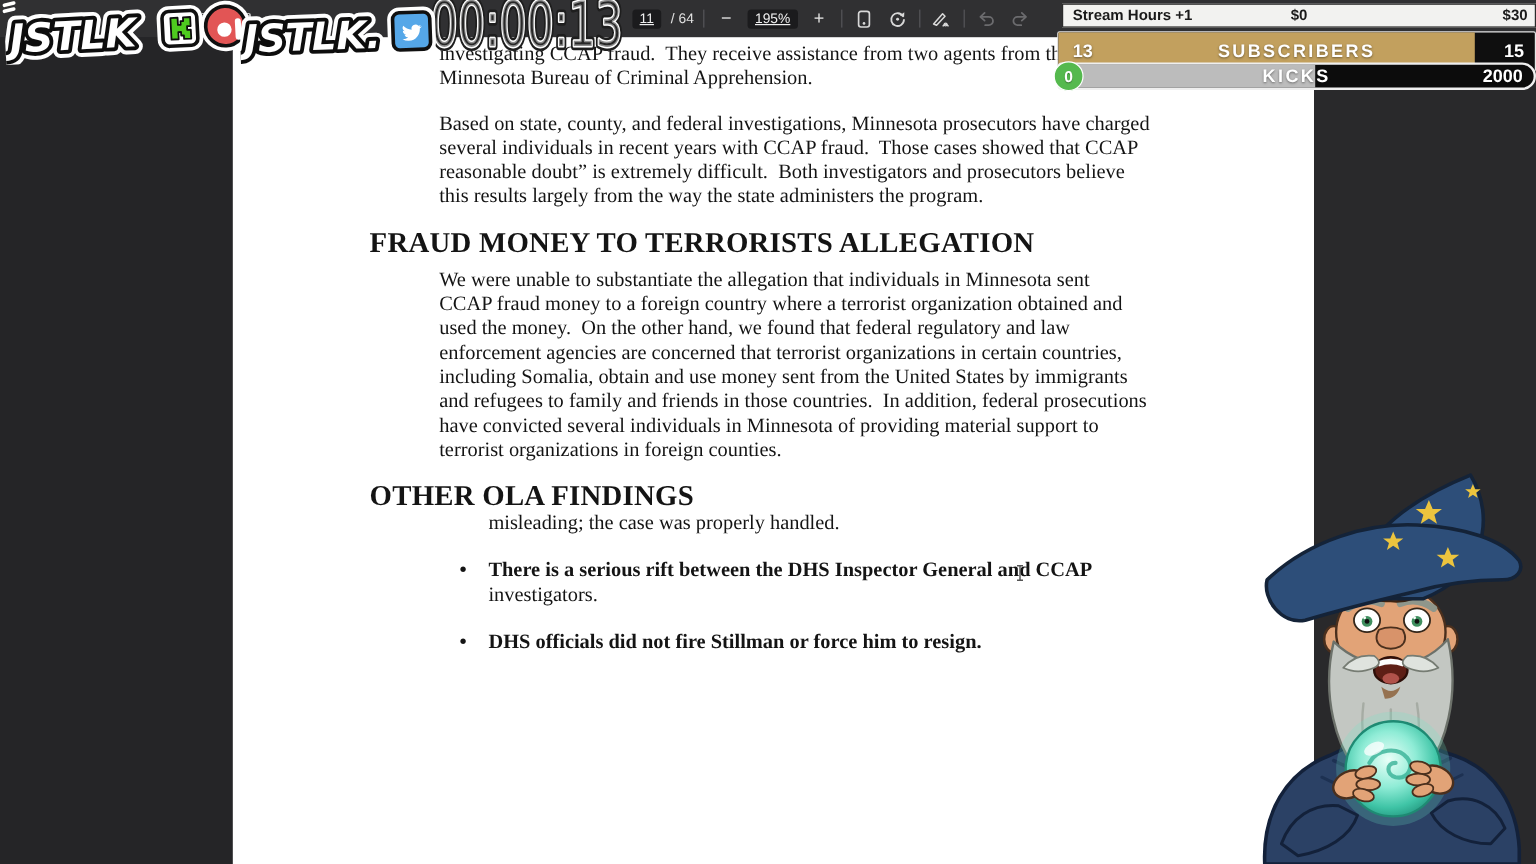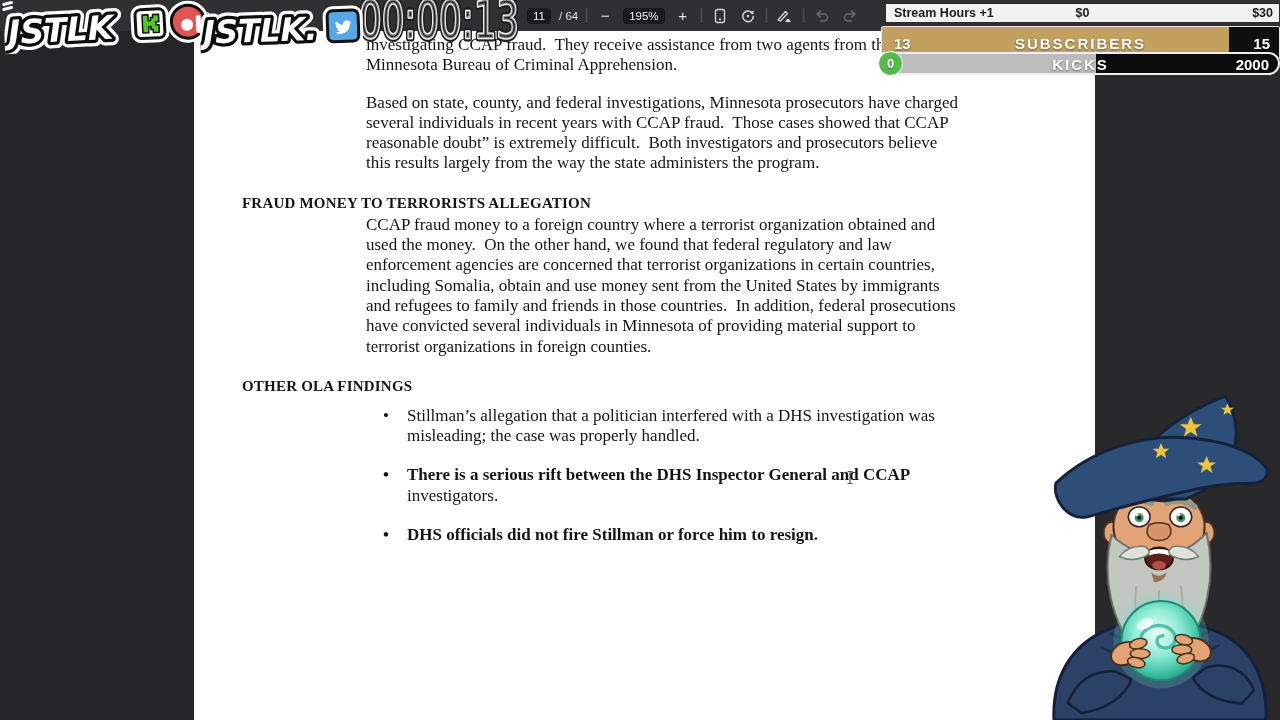--- a/index.html
+++ b/index.html
@@ -8,39 +8,39 @@
   .stage { position:absolute; left:0; top:0; width:1280px; height:720px; }
 
   
   .browser-bar { position:absolute; left:0; top:0; width:1280px; height:31px;
                  background:#303032; z-index:2; }
   .tab-title { position:absolute; left:158px; top:8px; font-size:9.5px; font-weight:600;
                color:#cfcfcf; white-space:nowrap; z-index:1; }
   .pdf-toolbar { position:absolute; left:527px; top:0; height:31px; display:flex;
                  align-items:center; gap:8px; color:#e3e3e3; font-size:11.5px; }
   .tb-box { background:#1b1b1d; border-radius:3px; padding:2px 6px; color:#f0f0f0;
-            min-width:24px; text-align:center; }
+            min-width:24px; text-align:center;text-decoration:underline; }
   .tb-sep { width:1px; height:15px; background:#56565a; }
   .tb-btn { display:flex; align-items:center; justify-content:center; width:20px; height:20px;
             cursor:default; }
   .tb-txt { font-size:15px; line-height:15px; }
   .tb-muted svg path { stroke:#6b6b6e; }
 
   
   .pdf-left  { position:absolute; left:0; top:31px; width:194px; height:689px; background:#252527; z-index:1; }
   .pdf-right { position:absolute; left:1095px; top:31px; width:185px; height:689px; background:#29292b; z-index:1; }
   .pdf-page  { position:absolute; left:194px; top:30px; width:901px; height:690px; background:#ffffff;
                z-index:1; overflow:hidden; }
 
   
   .doc { padding-top:5px; font-family:"Liberation Serif", serif; font-size:17px;
          line-height:20.3px; color:#141414; }
   .doc div { white-space:pre; }
   .p-body    { margin-left:172px; }
-  .p-heading { margin-left:48px; font-weight:bold; font-size:15px; line-height:24px; letter-spacing:.2px; }
+  .p-heading { margin-left:114px; font-weight:bold; font-size:24px; line-height:24px; letter-spacing:.2px; }
   .p-bullet, .p-cont { margin-left:213px; }
   .p-bullet  { position:relative; }
   .p-bullet::before { content:"•"; position:absolute; left:-24px; }
   .m-para   { margin-top:17px; }
   .m-afterh { margin-top:8px; }
   .m-bullet { margin-top:19px;font-weight:bold; }
 
   .ibeam { position:absolute; left:845px; top:470px; z-index:3; }
 
   
@@ -157,38 +157,38 @@
 
         <div class="p-body">several individuals in recent years with CCAP fraud.  Those cases showed that CCAP</div>
 
 
         <div class="p-body">reasonable doubt” is extremely difficult.  Both investigators and prosecutors believe</div>
 
         <div class="p-body">this results largely from the way the state administers the program.</div>
 
         <div class="p-heading m-para">FRAUD MONEY TO TERRORISTS ALLEGATION</div>
 
+        <div class="p-body m-afterh">We were unable to substantiate the allegation that individuals in Minnesota sent</div>
 
         <div class="p-body">CCAP fraud money to a foreign country where a terrorist organization obtained and</div>
 
         <div class="p-body">used the money.  On the other hand, we found that federal regulatory and law</div>
 
         <div class="p-body">enforcement agencies are concerned that terrorist organizations in certain countries,</div>
 
         <div class="p-body">including Somalia, obtain and use money sent from the United States by immigrants</div>
 
         <div class="p-body">and refugees to family and friends in those countries.  In addition, federal prosecutions</div>
 
         <div class="p-body">have convicted several individuals in Minnesota of providing material support to</div>
 
         <div class="p-body">terrorist organizations in foreign counties.</div>
 
         <div class="p-heading m-para">OTHER OLA FINDINGS</div>
 
-        <div class="p-bullet m-afterh">Stillman’s allegation that a politician interfered with a DHS investigation was</div>
 
         <div class="p-cont">misleading; the case was properly handled.</div>
 
         <div class="p-bullet m-bullet">There is a serious rift between the DHS Inspector General and CCAP</div>
 
         <div class="p-cont">investigators.</div>
 
 
         <div class="p-bullet m-bullet">DHS officials did not fire Stillman or force him to resign.</div>
       </div>

